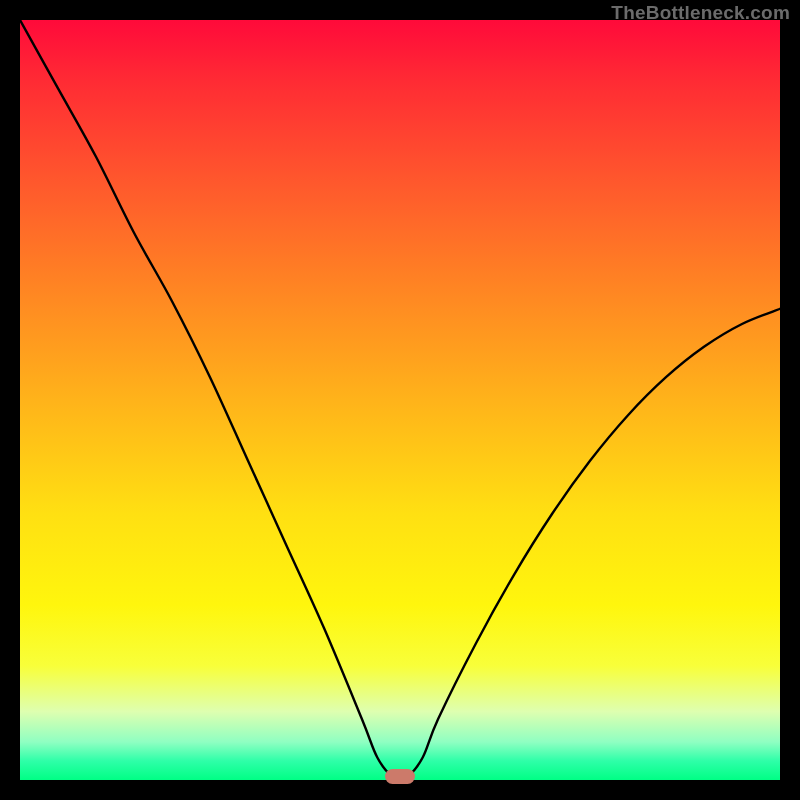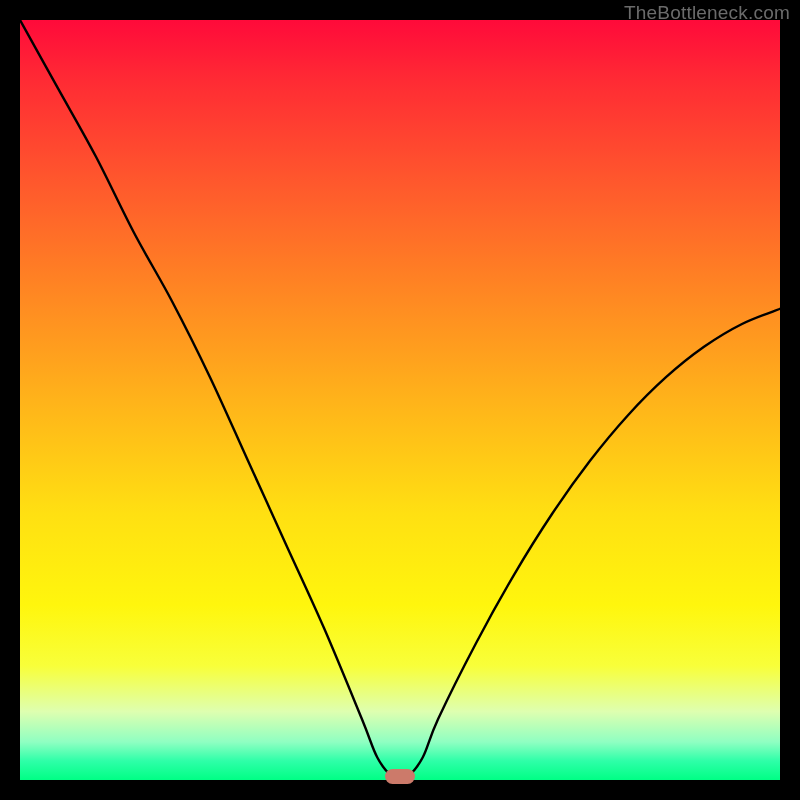--- a/index.html
+++ b/index.html
@@ -50,21 +50,21 @@
     position: absolute;
     background: #cc7a6a;
     border-radius: 8px;
   }
   .watermark {
     position: absolute;
     top: 2px;
     right: 10px;
     color: #6b6b6b;
     font-size: 19px;
-    font-weight: 400;
+    font-weight: 700;
     letter-spacing: 0.2px;
   }
 </style>
 </head>
 <body>
 
 <div class="frame">
 
   <div class="plot-area">
     <svg class="curve" viewBox="0 0 760 760" preserveAspectRatio="none">

